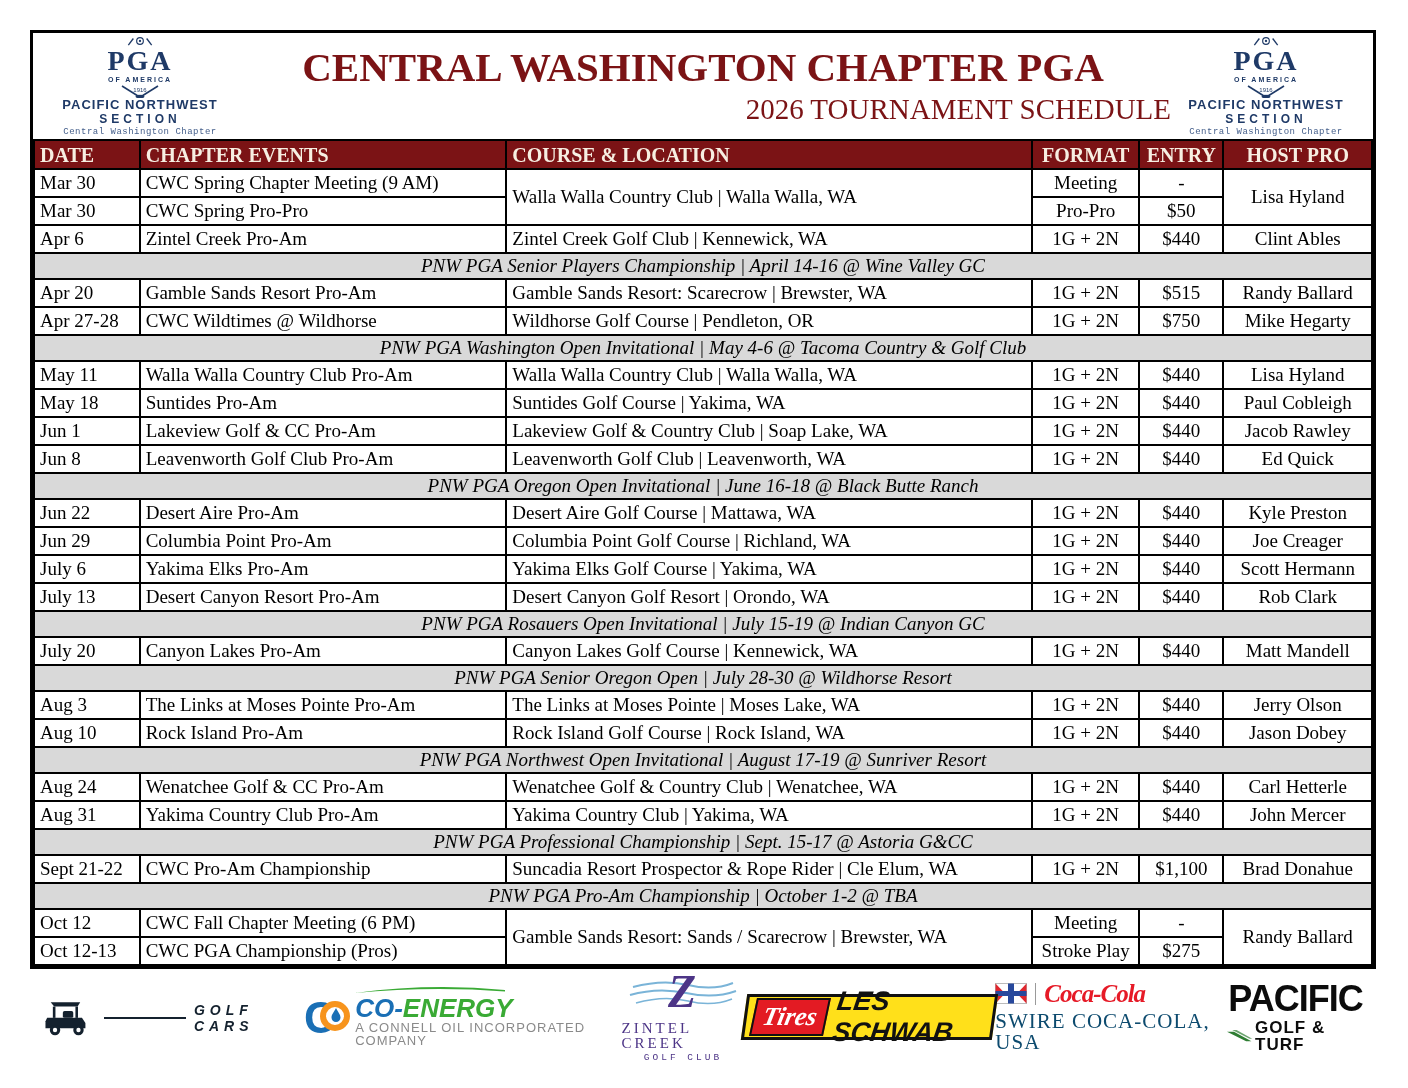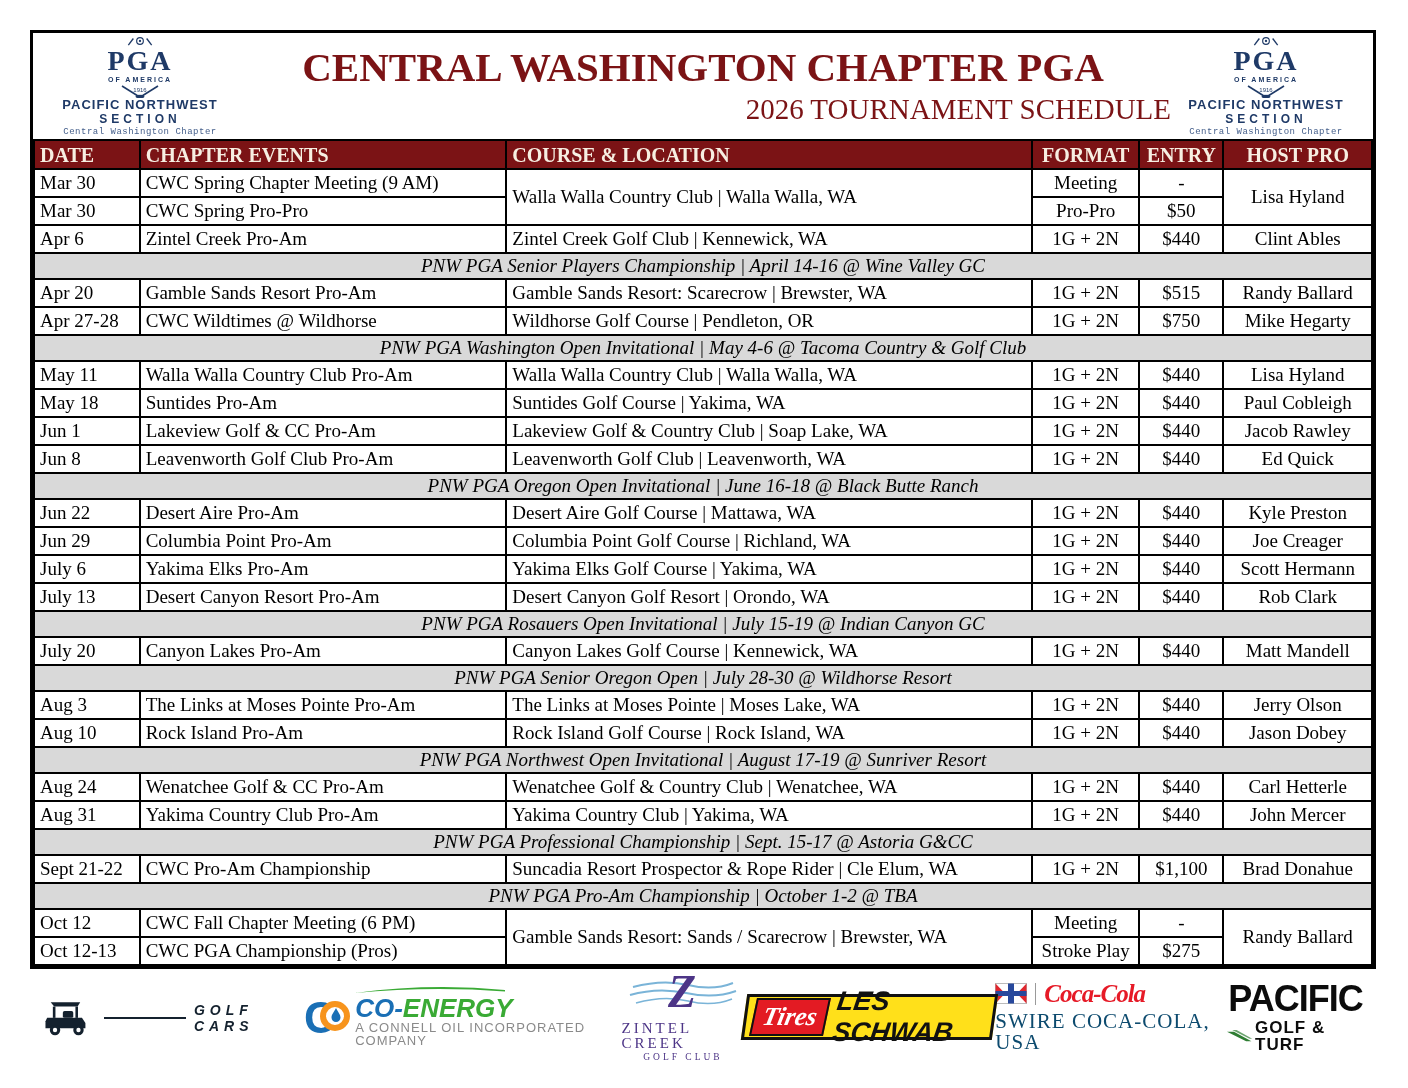--- a/index.html
+++ b/index.html
@@ -69,21 +69,21 @@
   .co-name{font-weight:900;font-style:italic;font-size:26px;letter-spacing:0;}
   .co-blue{color:#1a6fb5;} .co-green{color:#3aaa35;}
   .co-swoosh{display:block;margin-bottom:1px;}
   .co-tag{font-size:13px;color:#8a8a8a;letter-spacing:1px;margin-top:0;}
   
   .zintel{flex-direction:column;line-height:1;}
   .z-mark-wrap{position:relative;width:110px;height:48px;}
   .z-waves{position:absolute;left:0;top:4px;}
   .z-letter{position:absolute;left:40px;top:-2px;font-family:"Liberation Serif",serif;font-style:italic;font-size:46px;color:#4d3587;font-weight:bold;}
   .z-name{font-family:"Liberation Serif",serif;font-size:15px;letter-spacing:3px;color:#4d3587;margin-top:2px;}
-  .z-sub{font-family:Liberation Serif, serif;font-size:9.5px;letter-spacing:3px;color:#4d3587;margin-top:2px;}
+  .z-sub{font-family:Liberation Mono, monospace;font-size:9.5px;letter-spacing:3px;color:#4d3587;margin-top:2px;}
   
   .ls-banner{
     display:flex;align-items:center;background:#ffe01a;border:3px solid #111;
     transform:skewX(-8deg);padding:4px 14px 4px 6px;height:46px;
   }
   .ls-tires{
     background:#e31b23;border:2px solid #111;color:#fff;font-family:"Liberation Serif",serif;
     font-style:italic;font-weight:bold;font-size:26px;padding:2px 8px;margin-right:8px;transform:skewX(-4deg);
   }
   .ls-name{font-weight:900;font-style:italic;font-size:27px;color:#111;letter-spacing:0;}

